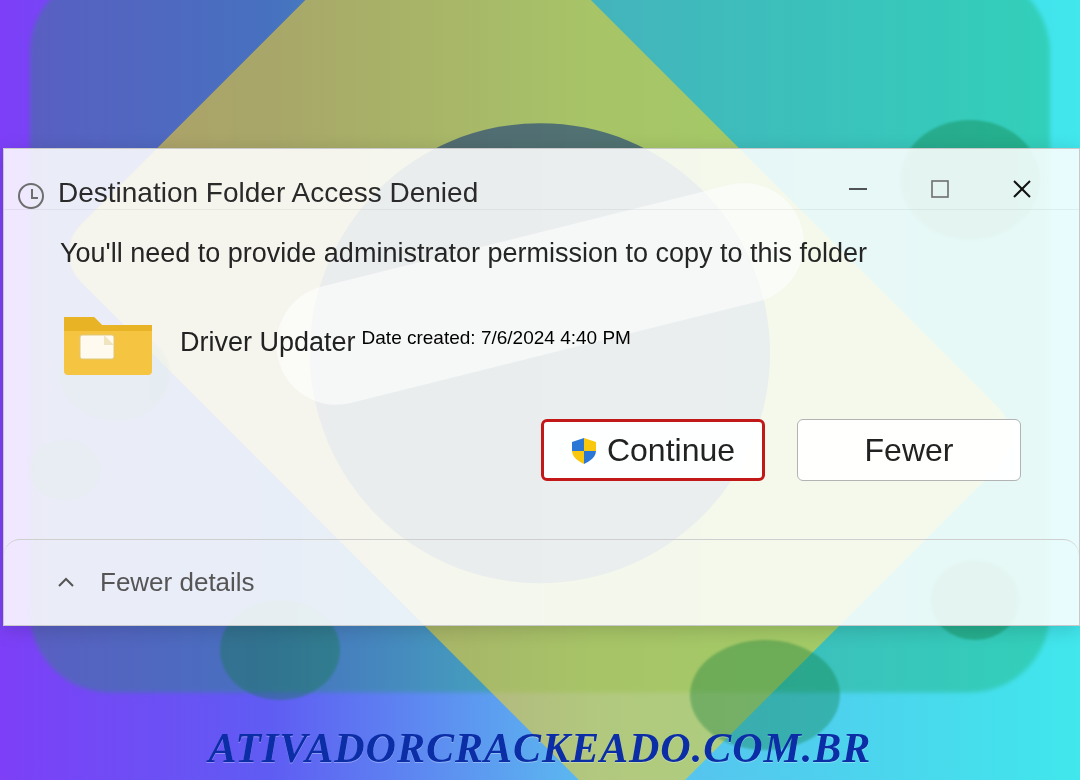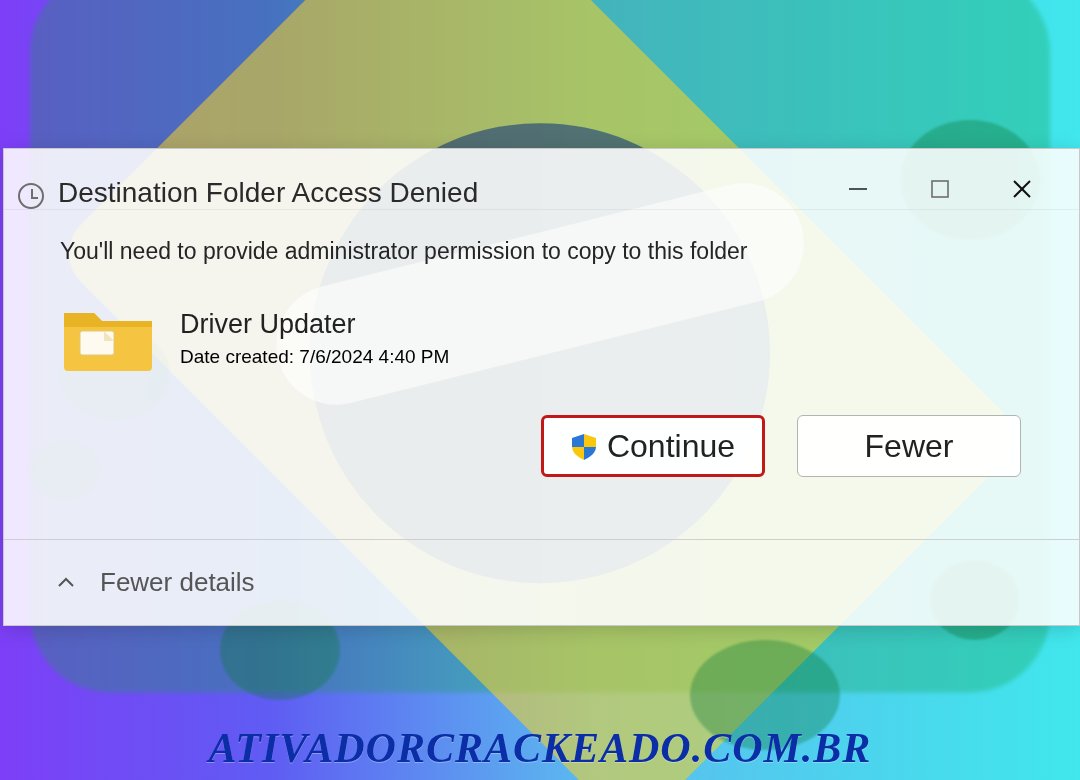--- a/index.html
+++ b/index.html
@@ -66,43 +66,43 @@
     position:relative;
   }
   .title-icon::before{ content:""; position:absolute; width:2px; height:8px; background:#6e6e6e; top:4px; left:11px;}
   .title-icon::after{ content:""; position:absolute; width:7px; height:2px; background:#6e6e6e; top:12px; left:11px;}
   .title-text { font-size:28px; color:#2a2a2a; font-weight:400; flex:1;}
   .win-controls { display:flex; gap:36px; align-items:center; padding-right:28px;}
   .ctl { width:46px; height:40px; display:flex; align-items:center; justify-content:center; }
   .ctl svg { display:block; }
 
   .body-area { flex:1; padding: 28px 48px 0 56px; display:flex; flex-direction:column; border-top:1px solid rgba(0,0,0,.05);}
-  .msg { font-size:23px; color:#252525;}
+  .msg { font-size:27px; color:#252525;}
   .folder-row { display:flex; align-items:center; gap:24px; margin-top:36px;}
   .folder-icon { width:96px; height:74px; }
-  .folder-texts { display:flex; flex-direction:column; gap:6px;}
+  .folder-texts { display:flex; gap:6px;}
   .folder-name { font-size:27px; color:#222;}
   .folder-date { font-size:19px; color:#000000;}
 
   .button-row { display:flex; gap:32px; justify-content:flex-end; margin-top:40px; padding-right:10px;}
   .btn {
     width:224px; height:62px;
     border:1px solid #b3b3b3; border-radius:6px;
     background:rgba(255,255,255,.95);
     font-size:32px; color:#222;
     display:flex; align-items:center; justify-content:center;
     gap:10px; cursor:pointer;
   }
   .btn.highlight { border:3px solid #c21818; }
   .shield { width:26px; height:28px;}
 
   .footer {
     border-top:1px solid #cfcfcf;
     height:86px; display:flex; align-items:center;
-    padding-left:52px; gap:24px;
+    padding-left:52px; gap:24px;border-radius:16px;
   }
   .chev { width:20px; height:20px; }
   .fewer { font-size:26px; color:#555;}
   
   .watermark {
     position:absolute; left:0; right:0; bottom:8px;
     text-align:center;
     font-family: Liberation Serif, serif;
     font-weight:900;
     font-size:42px;

